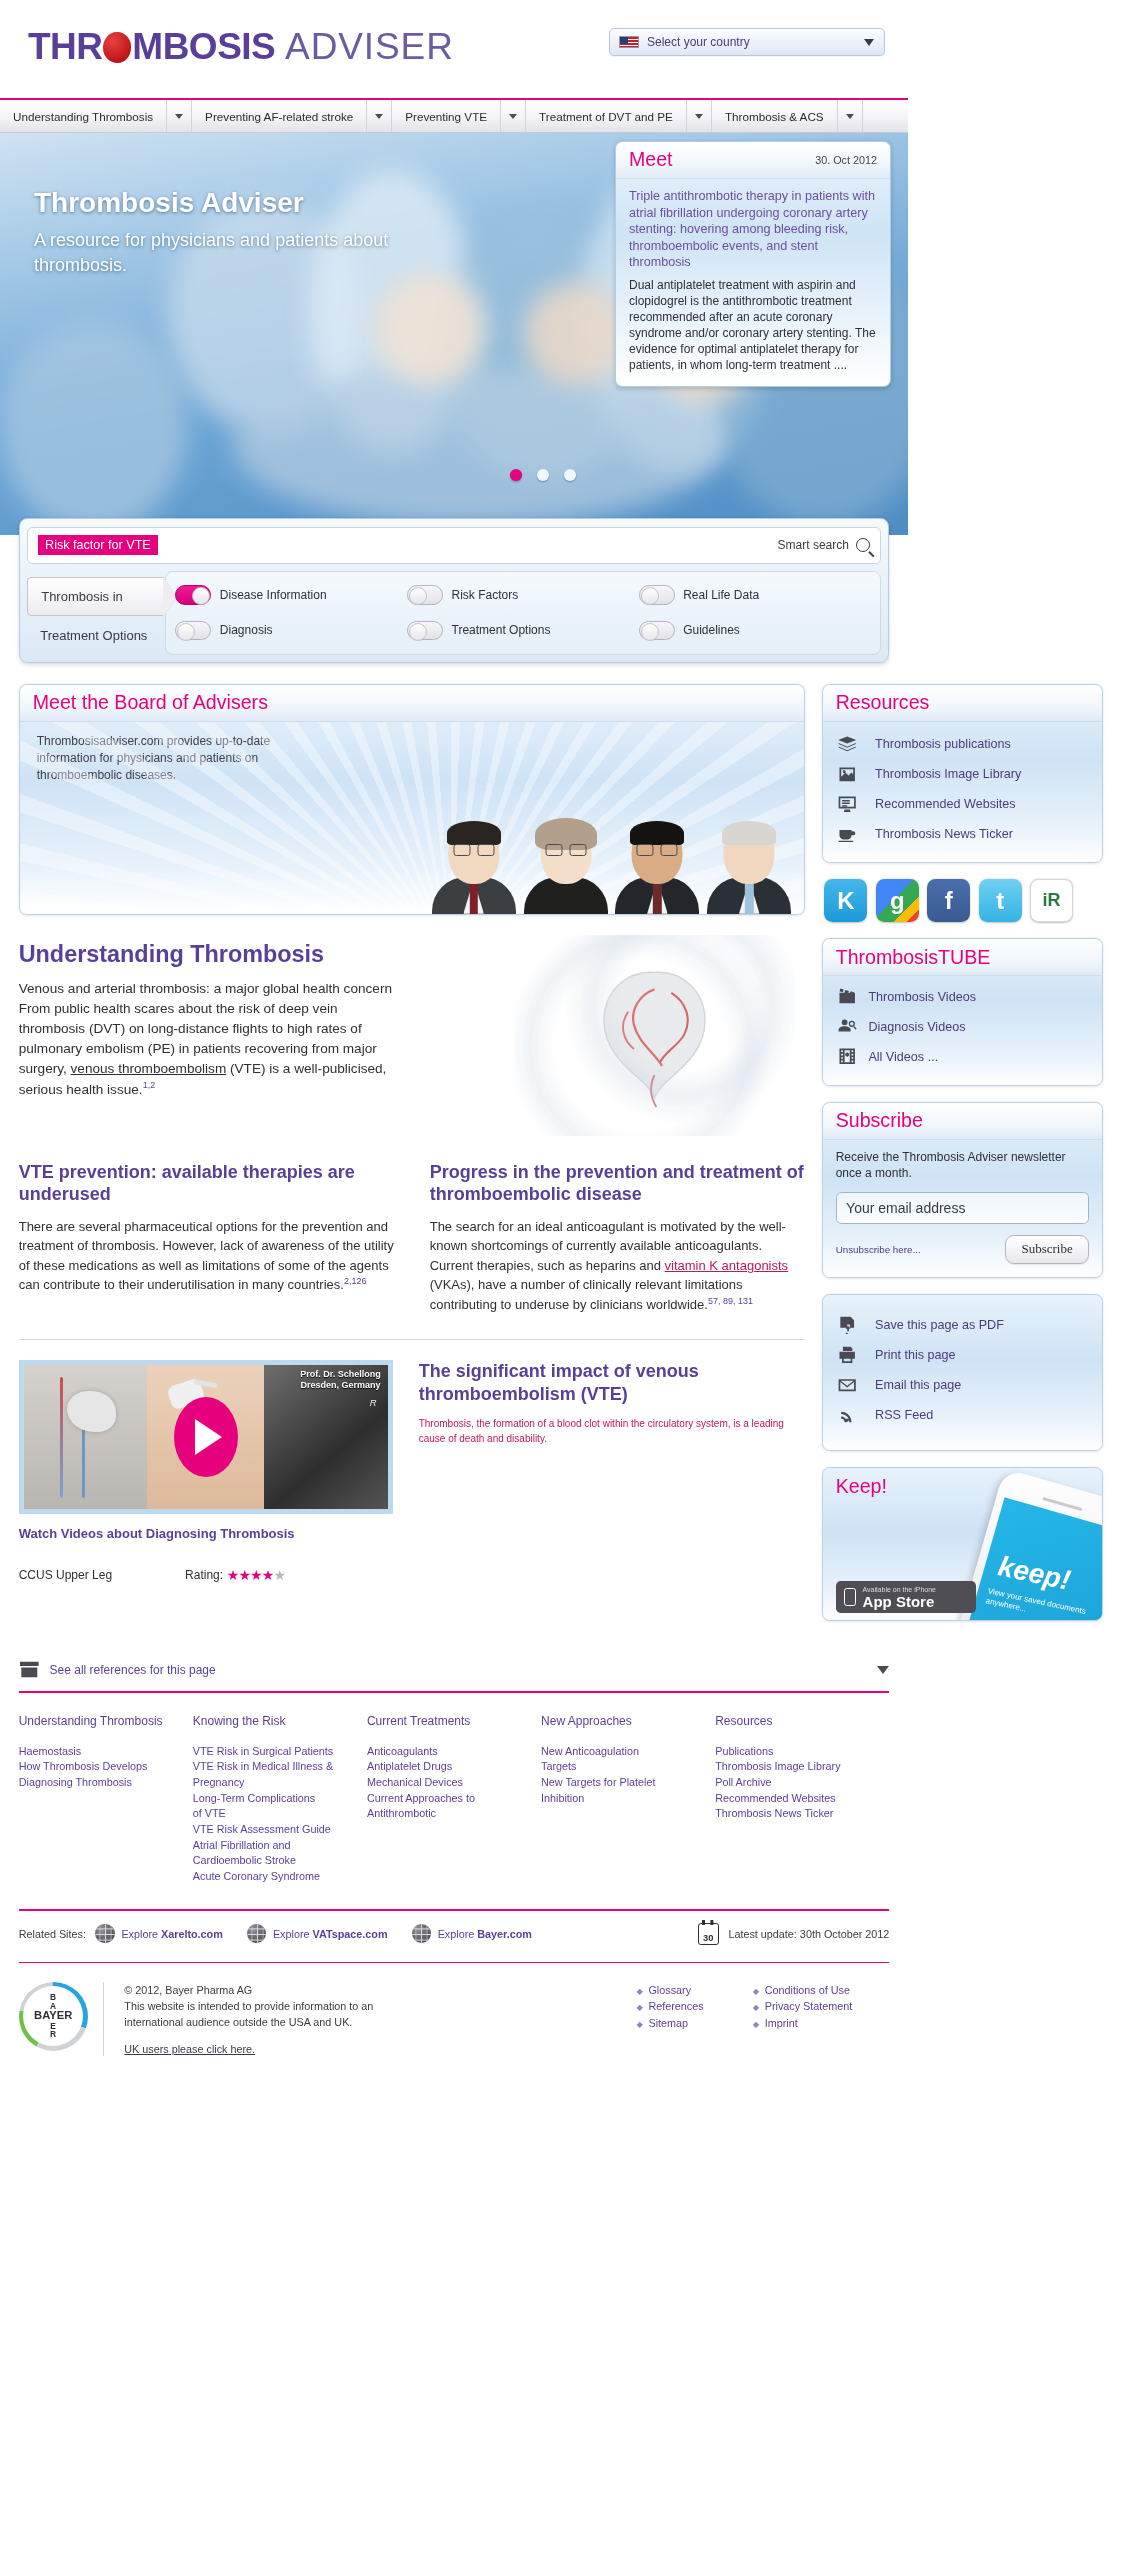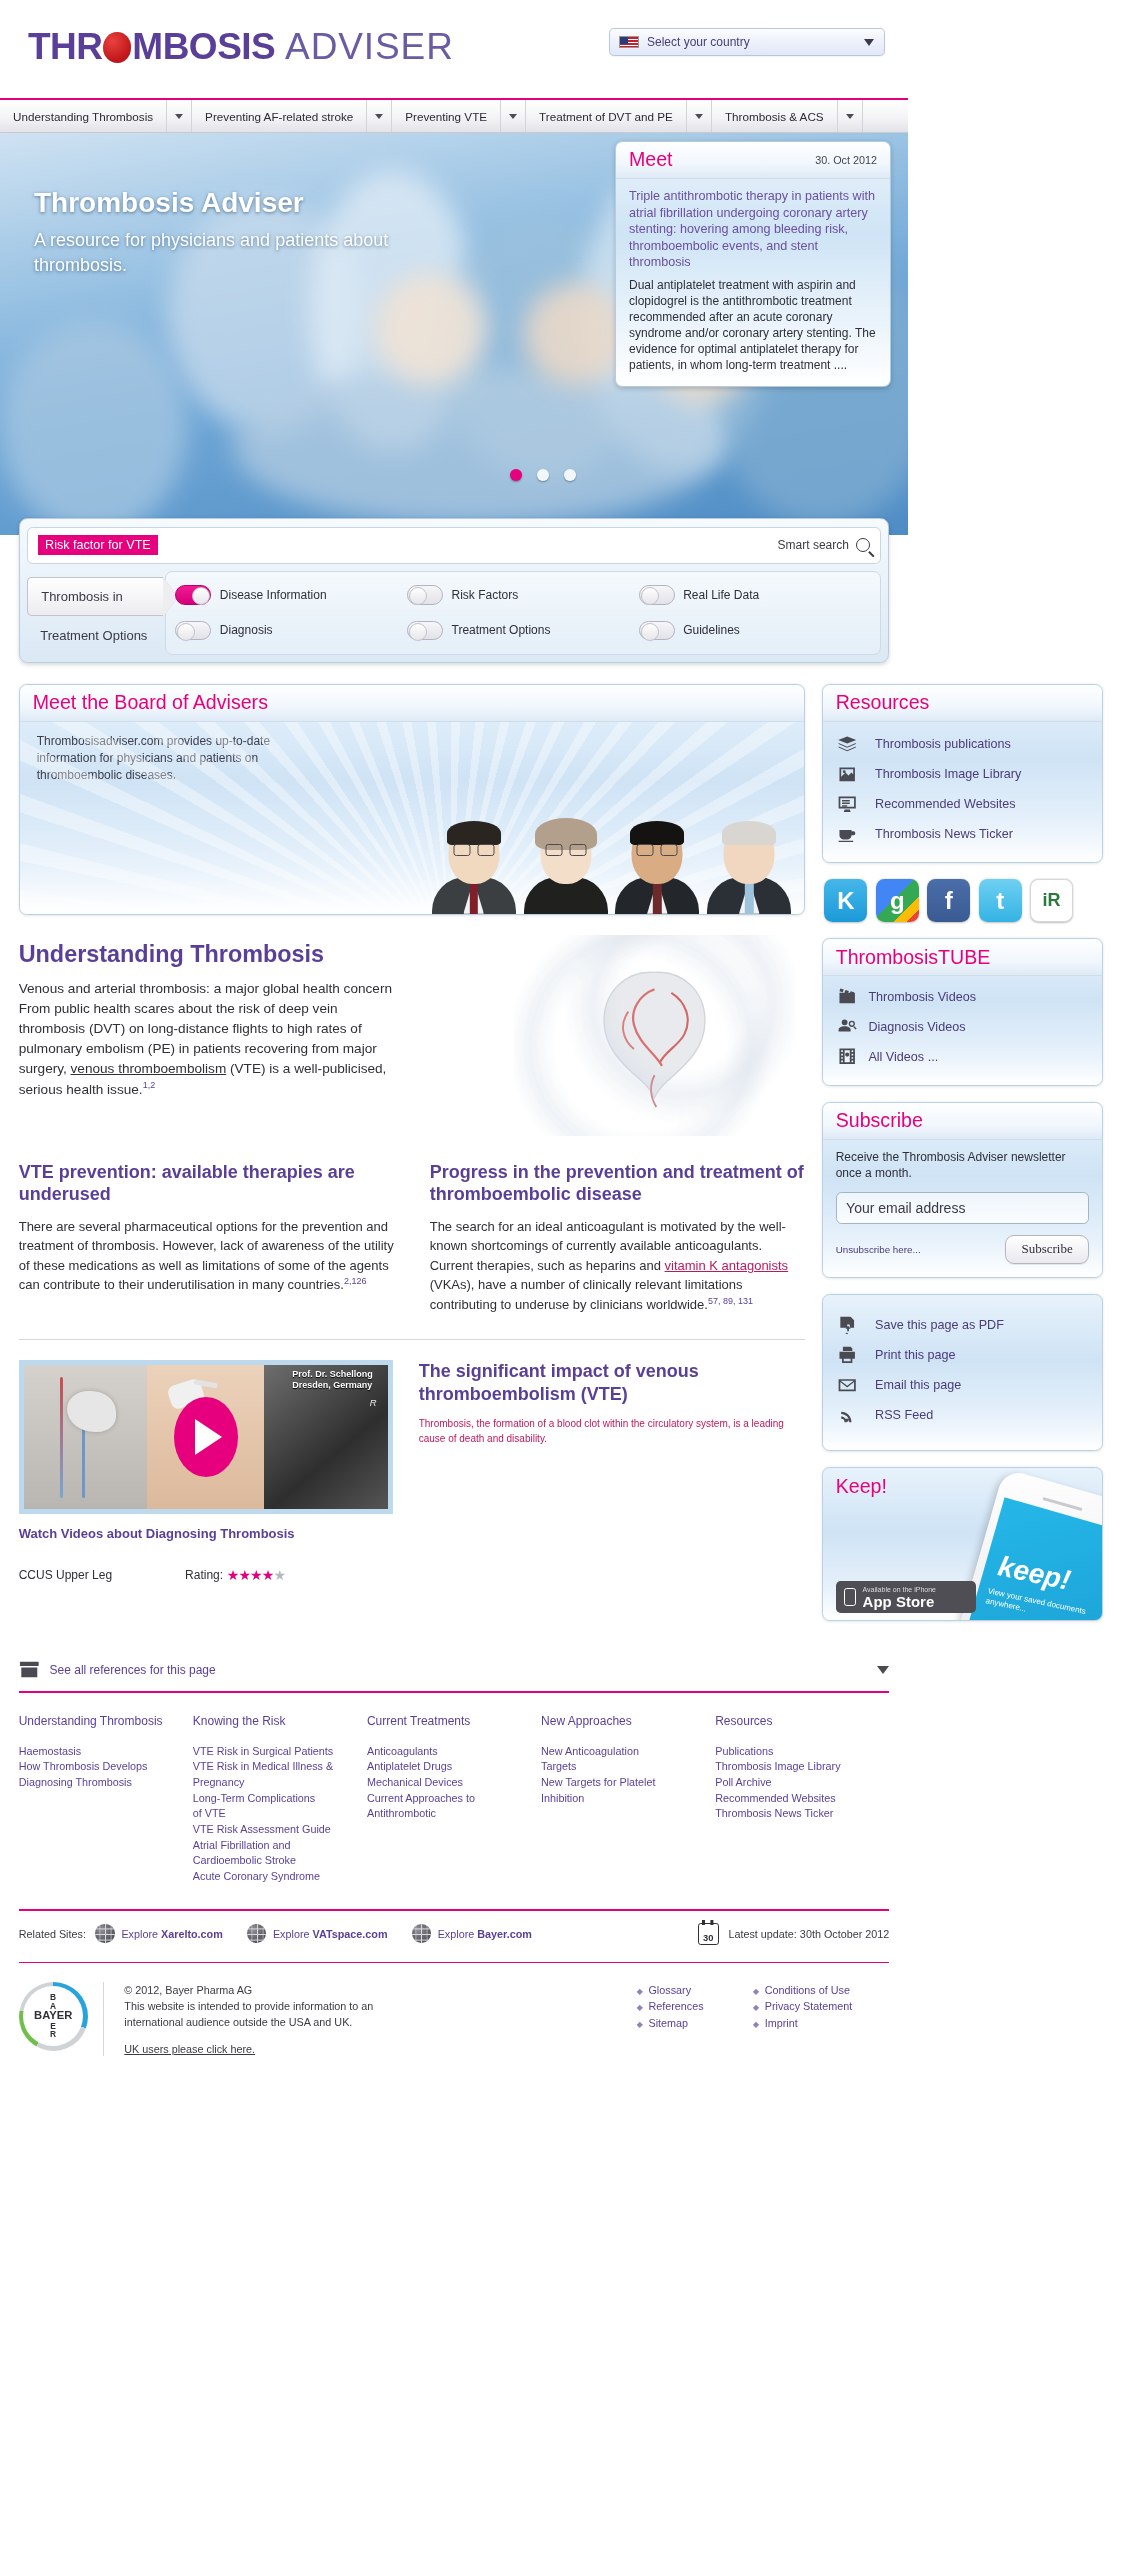--- a/index.html
+++ b/index.html
@@ -190,22 +190,22 @@
   .thumb .vein { position:absolute; left:10%; top:8%; width:2.8px; height:84%;
            background:linear-gradient(to bottom,#c94c4c,#7aa6d6); border-radius:1.9px; }
   .thumb .vein2 { position:absolute; left:16%; top:20%; width:2.8px; height:72%;
            background:#6f96c9; border-radius:1.9px; }
   .thumb .organ { position:absolute; left:12%; top:18%; width:49px; height:41px;
            background:#e6e6e6; border-radius:46% 54% 40% 60%; box-shadow:0 0 5.6px rgba(0,0,0,.2); }
   .thumb .probe { position:absolute; left:40%; top:12%; width:34px;height:24px;
            background:#f0f0f0; border-radius:7.5px; transform:rotate(-18deg); }
   .thumb .probe::after{content:"";position:absolute;right:-17px;top:5.6px;width:24px;height:4.7px;
            background:#e3e3e3;border-radius:2.8px;transform:rotate(28deg);}
-  .thumb .cap { position:absolute; right:15px; top:3.7px; font-size:9px; color:#fff;
-           line-height:1.25; text-align:left; font-weight:bold; text-shadow:0 0.9px 0.9px #000; }
+  .thumb .cap { position:absolute; right:7px; top:3.7px; font-size:9px; color:#fff;
+           line-height:1.25; text-align:center; font-weight:bold; text-shadow:0 0.9px 0.9px #000; }
   .thumb .rr { position:absolute; right:11.2px; top:32px; color:#eee; font-size:9.4px; font-style:italic; }
   .play { position:absolute; left:50%; top:50%; transform:translate(-50%,-50%);
           width:64px;height:80px;border-radius:50%;background:#e6007e; display:flex;
           align-items:center; justify-content:center; }
   .play::after { content:""; width:0;height:0;border-top:18px solid transparent;
           border-bottom:18px solid transparent;border-left:27px solid #fff; margin-left:6.5px; }
   .vid-link { margin-top:12px; font-size:13px; font-weight:bold; color:#5a3f99; cursor:pointer; }
   .vid-meta { margin-top:26px; display:flex; align-items:center; font-size:12px; color:#2f2f38; }
   .vid-meta .rt { margin-left:73px; }
   .stars { color:#e6007e; letter-spacing:-0.9px; font-size:14px; margin-left:3.7px; }

